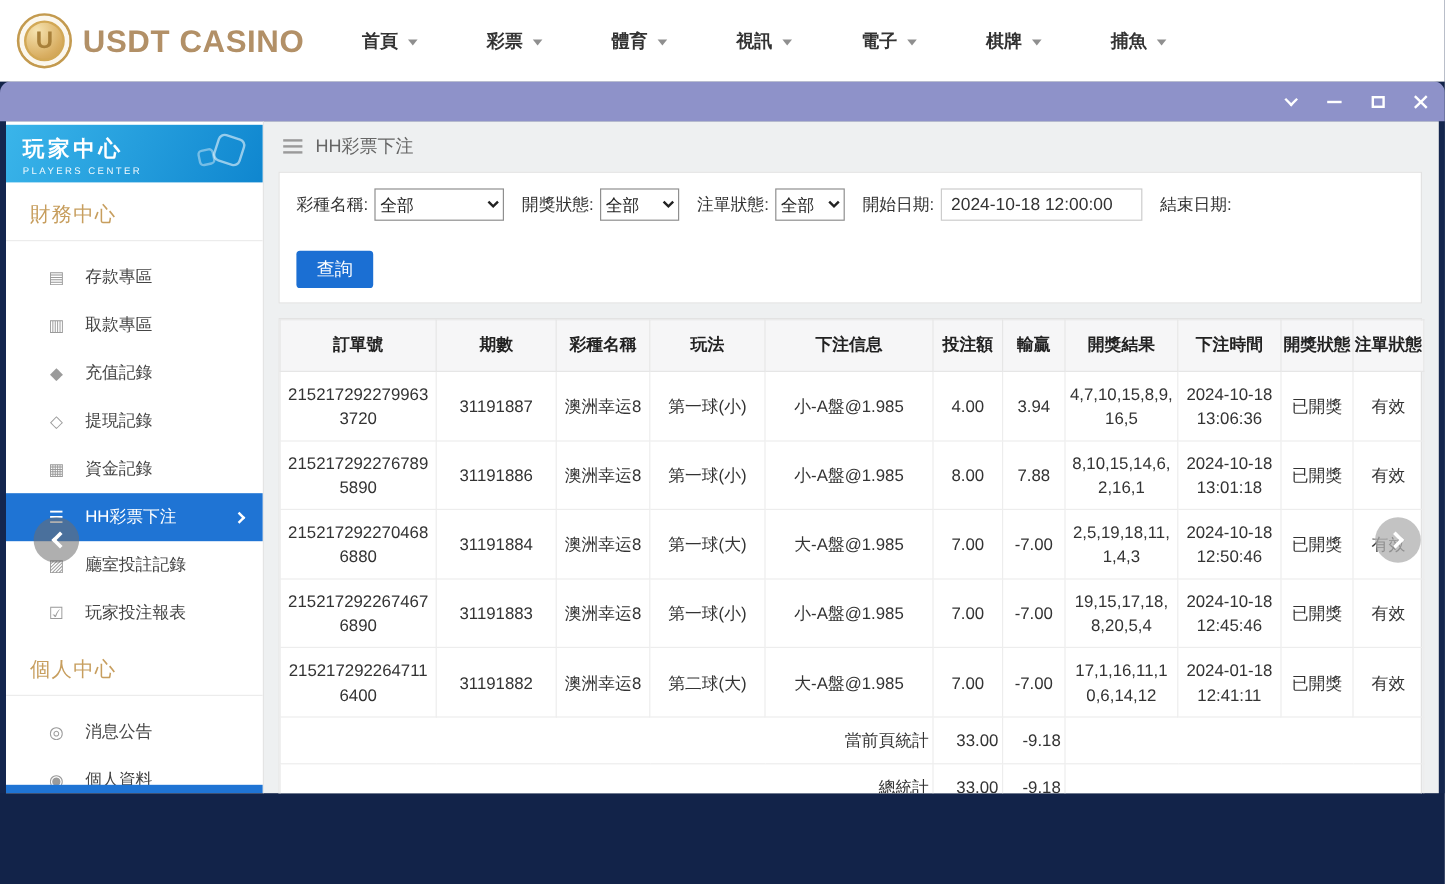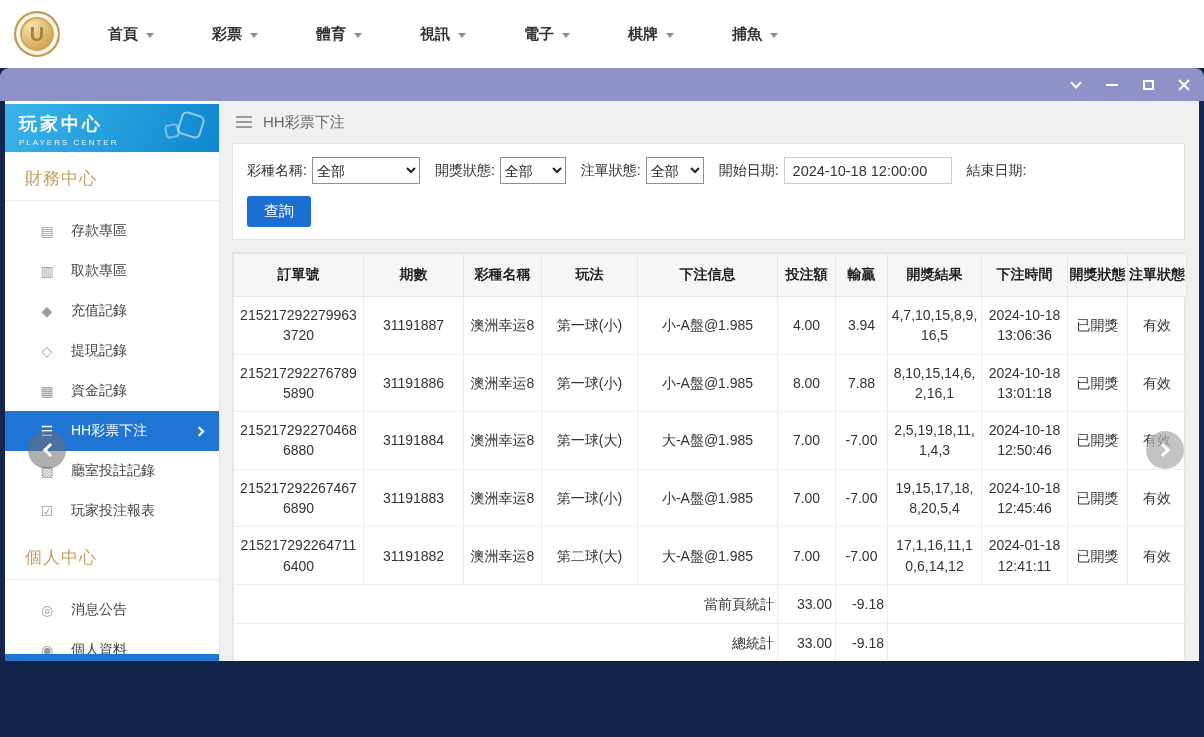--- a/index.html
+++ b/index.html
@@ -76,21 +76,21 @@
   .burger { width:16px; height:2px; background:#9a9a9a; box-shadow:0 -5px 0 #9a9a9a, 0 5px 0 #9a9a9a; cursor:pointer; }
 
   .card { background:#fff; border:1px solid #e2e2e2; margin:0 14px 0 12px; }
   .filter-card { padding:13px 14px 12px; }
   .filter-row { display:flex; align-items:center; font-size:14px; color:#333; }
   .fgroup { display:flex; align-items:center; margin-right:15px; }
   .fgroup label { margin-right:5px; white-space:nowrap; }
   select.sel { height:27px; border:1px solid #8f8f8f; background:#fff; font-size:14px; color:#222; }
   .sel-lottery { width:108px; } .sel-draw { width:66px; } .sel-order { width:58px; }
   input.date { width:168px; height:27px; border:1px solid #ccc; padding:0 8px; font-size:14.5px; color:#333; }
-  .btn-search { margin-top:12px; background:#1b6fd3; color:#fff; border:none; border-radius:3px; padding:6px 17px; font-size:15px; cursor:pointer; display:inline-block; }
+  .btn-search { margin-top:25px; background:#1b6fd3; color:#fff; border:none; border-radius:3px; padding:6px 17px; font-size:15px; cursor:pointer; display:inline-block; }
 
   .table-card { margin-top:12px; }
   table.bet { width:100%; border-collapse:collapse; table-layout:fixed; }
   .bet th { background:#f6f6f7; font-size:14px; font-weight:bold; color:#222; padding:12px 1px; border:1px solid #e6e6e6; }
   .bet td { font-size:14px; color:#333; text-align:center; padding:8px 3px; border:1px solid #ededed; line-height:1.45; word-break:break-all; }
   .bet tr.data-row td { height:57px; }
   .bet tr.sum-row td { padding:9px 3px;text-align:right; }
 
   .pager-card { margin-top:12px; height:46px; display:flex; align-items:center; justify-content:space-between; padding:16px 16px; font-size:14px; color:#333; }
   .pager-right { display:flex; align-items:center; gap:9px; }
@@ -106,20 +106,21 @@
   .ch-r { width:10px; height:10px; border-left:3px solid #fff; border-bottom:3px solid #fff; transform:rotate(-135deg); margin-right:5px; }
 </style>
 </head>
 <body>
 
 <div class="topbar">
   <div class="logo">
     <div class="logo-coin">
       <span class="logo-u">U</span>
     </div>
+    <span class="logo-text">USDT CASINO</span>
   </div>
   <div class="nav">
     <div class="nav-item">
         <span>首頁</span>
         <span class="caret"></span>
       </div>
     <div class="nav-item">
         <span>彩票</span>
         <span class="caret"></span>
       </div>

